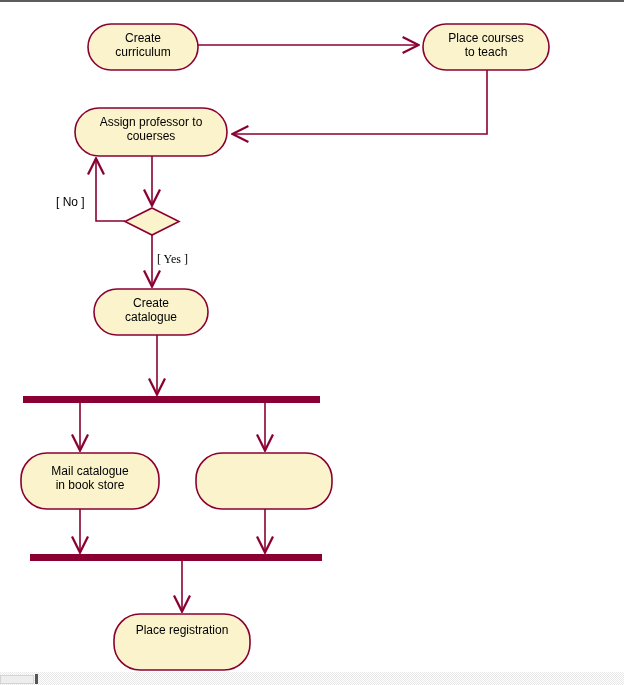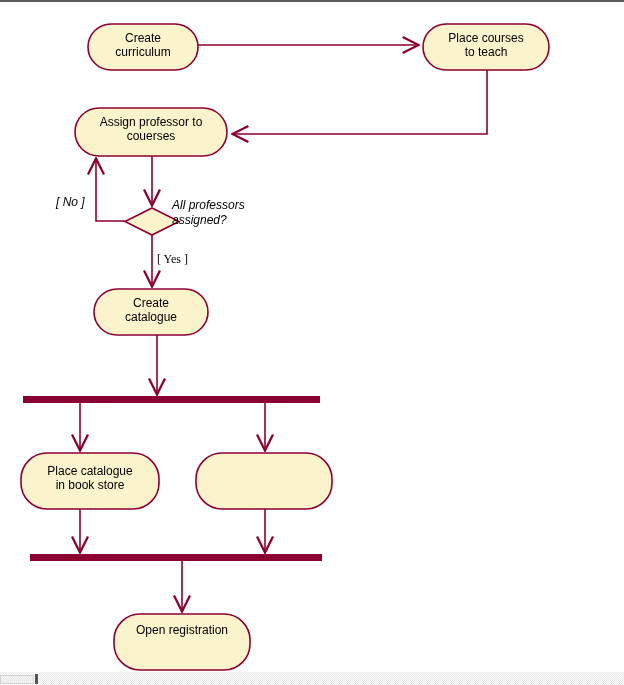--- a/index.html
+++ b/index.html
@@ -201,33 +201,31 @@
 
     <div class="node-label" style="left:88px; top:29px; width:110px;">Create
 curriculum</div>
 
     <div class="node-label" style="left:423px; top:29px; width:126px;">Place courses
 to teach</div>
 
     <div class="node-label" style="left:75px; top:113px; width:152px;">Assign professor to
 couerses</div>
 
-    <div class="decision-label" style="left:172px; top:196px; width:110px;">All professors
-assigned?</div>
 
     <div class="node-label" style="left:94px; top:294px; width:114px;">Create
 catalogue</div>
 
-    <div class="node-label" style="left:21px; top:462px; width:138px;">Place catalogue
+    <div class="node-label" style="left:21px; top:462px; width:138px;">Mail catalogue
 in book store</div>
 
 
-    <div class="node-label" style="left:114px; top:621px; width:136px;">Open registration</div>
-
-    <div class="guard-label" style="left:56px; top:193px;font-style:italic;">[ No ]</div>
+    <div class="node-label" style="left:114px; top:621px; width:136px;">Place registration</div>
+
+    <div class="guard-label" style="left:56px; top:193px;">[ No ]</div>
 
     <div class="guard-label" style="left:157px; top:250px;font-family:Liberation Serif, serif;">[ Yes ]</div>
 
   </div>
 
   <div id="hscrollbar">
     <div id="hscroll-thumb"></div>
     <div id="hscroll-marker"></div>
   </div>
 

